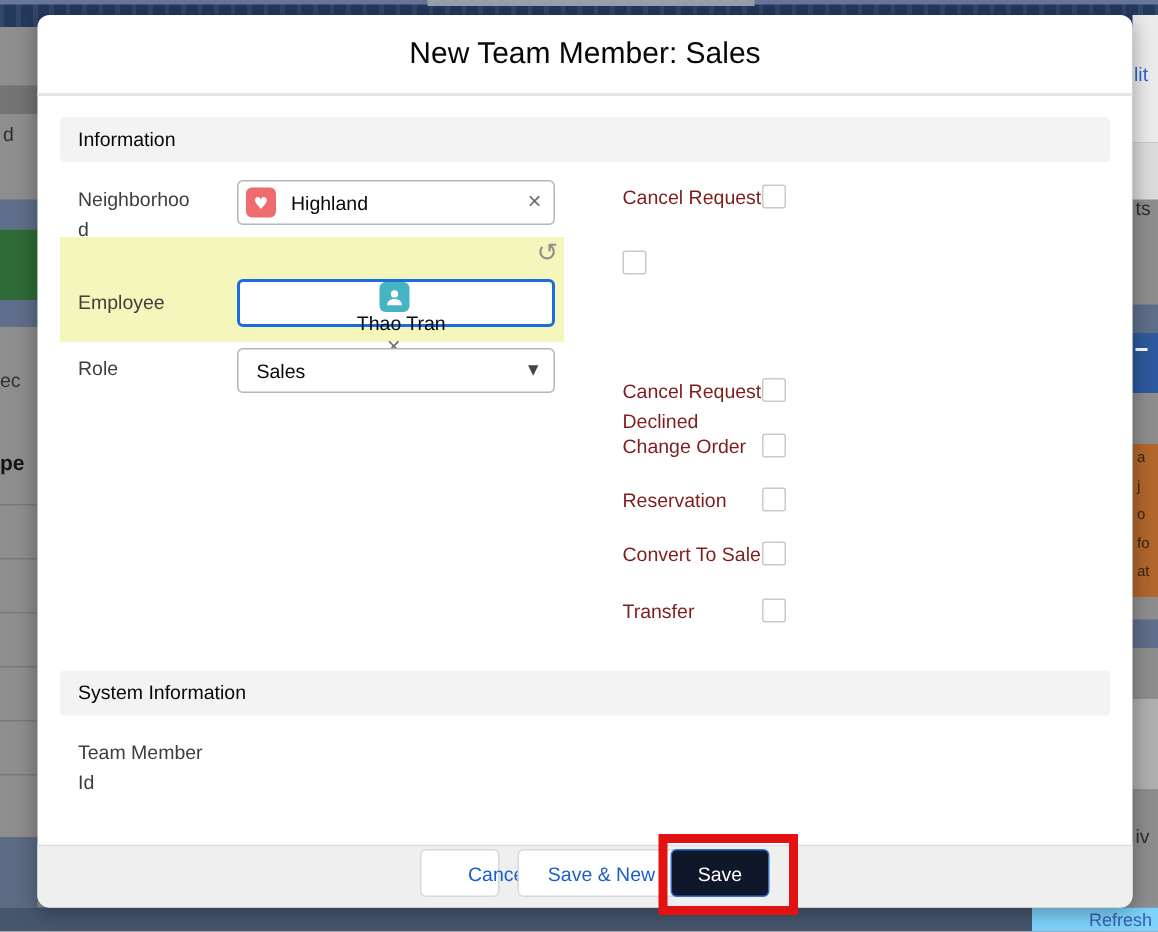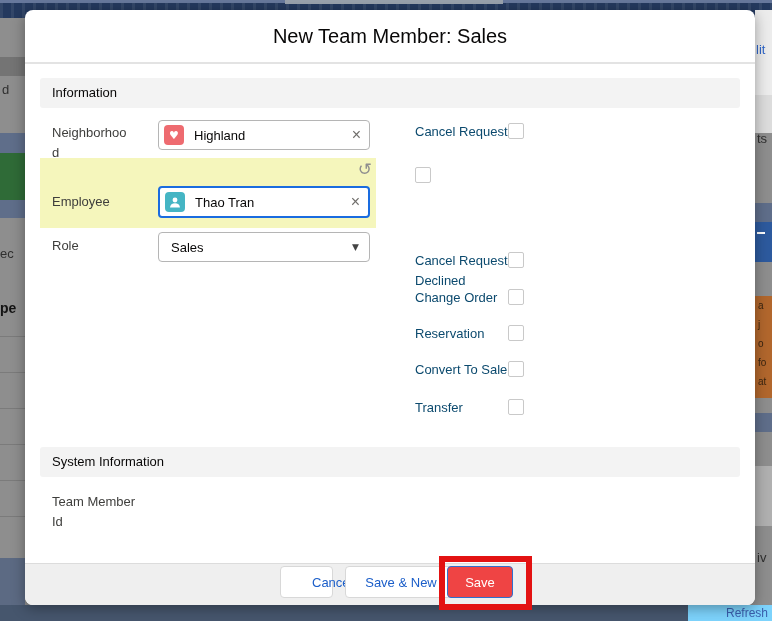--- a/index.html
+++ b/index.html
@@ -59,47 +59,47 @@
   .lbl-role { left:27px; top:226px; width:90px; }
   .lbl-tmid { left:27px; top:482px; width:86px; }
 
   .highlight { position:absolute; left:15px; top:148px; width:336px; height:70px; background:#f5f6bc; }
   .undo-icon { position:absolute; right:4px; top:1px; font-size:17px; color:#8f8f8f;
     font-family:"DejaVu Sans", sans-serif; cursor:pointer; line-height:20px; }
 
   .lookup { position:absolute; width:212px; height:30px; background:#fff; border:1px solid #b5b5b5;
     border-radius:4px; display:flex; align-items:center; padding:0 8px 0 5px; }
   .in-neighborhood { left:133px; top:110px; }
-  .in-employee { left:133px; top:176px; height:32px; border:2px solid #1a6ce0; }
+  .in-employee { left:133px; top:176px; height:32px; border:2px solid #1a6ce0;flex-direction:column; }
   .chip { width:20px; height:20px; border-radius:4px; display:flex; align-items:center; justify-content:center; flex:0 0 20px; }
   .chip-heart { background:#ee6b70; color:#fff; font-size:11px; font-family:"DejaVu Sans", sans-serif; }
   .chip-user { background:#45b5c4; }
   .chip-user svg { width:14px; height:14px; }
   .lookup-text { flex:1; font-size:13px; color:#080707; padding-left:10px; }
   .clear-x { font-size:16px; color:#706e6b; cursor:pointer; }
 
   .select { position:absolute; left:133px; top:222px; width:212px; height:30px; border:1px solid #b5b5b5;
     border-radius:4px; background:#fff; display:flex; align-items:center; padding:0 10px 0 12px; cursor:pointer; }
   .select-text { flex:1; font-size:13px; color:#080707; }
   .select-caret { font-size:9px; color:#444; font-family:"DejaVu Sans", sans-serif; }
 
   .cbrow { position:absolute; left:390px; width:160px; display:flex; align-items:flex-start; }
-  .cb-label { width:93px; font-size:13px; color:#0c4a6e; line-height:1.55; }
+  .cb-label { width:93px; font-size:13px; color:#7f1d1d; line-height:1.55; }
   .checkbox { width:16px; height:16px; border:1px solid #c9c9c9; border-radius:2px; background:#fff; margin-top:1px; cursor:pointer; }
   .cb0 { top:112px; } .cb1 { top:156px; } .cb2 { top:241px; } .cb3 { top:278px; }
   .cb4 { top:314px; } .cb5 { top:350px; } .cb6 { top:388px; }
 
   .modal-footer { position:absolute; left:0; top:553px; width:730px; height:42px; background:#efefef;
     border-top:1px solid #dcdcdc; border-radius:0 0 8px 8px; }
   .btn { position:absolute; top:2px; height:32px; border-radius:4px; font-size:13px;
     font-family:"Liberation Sans", sans-serif; cursor:pointer; }
   .btn-neutral { background:#fff; border:1px solid #d8d8d8; color:#1b5ec9; }
   .btn-cancel { left:255px; width:53px;padding-left:31px; }
   .btn-savenew { left:320px; width:112px; }
-  .btn-save { left:422px; width:66px; background:#ef4444; border:1px solid #2f6fce; color:#fff; }
+  .btn-save { left:422px; width:66px; background:#0f172a; border:1px solid #2f6fce; color:#fff; }
 
   .annotation-box { position:absolute; left:439px; top:556px; width:93px; height:54px;
     border:6px solid #e31212; z-index:99; pointer-events:none; }
 </style>
 </head>
 <body>
 
 <div class="bg-topbar"></div>
 <div class="bg-topline"></div>
 <div class="bg-topgray"></div>

